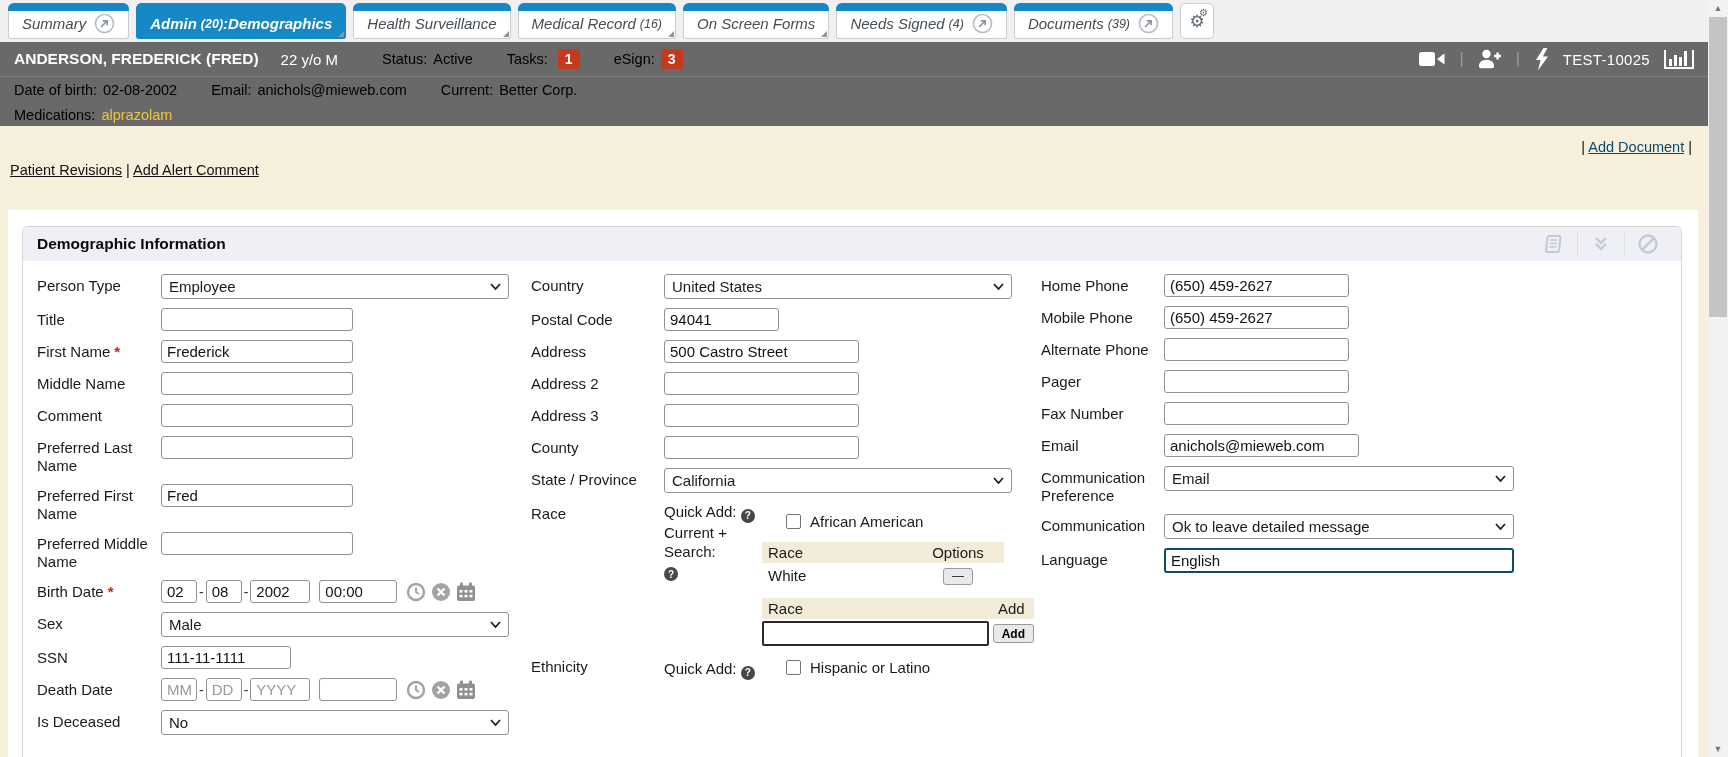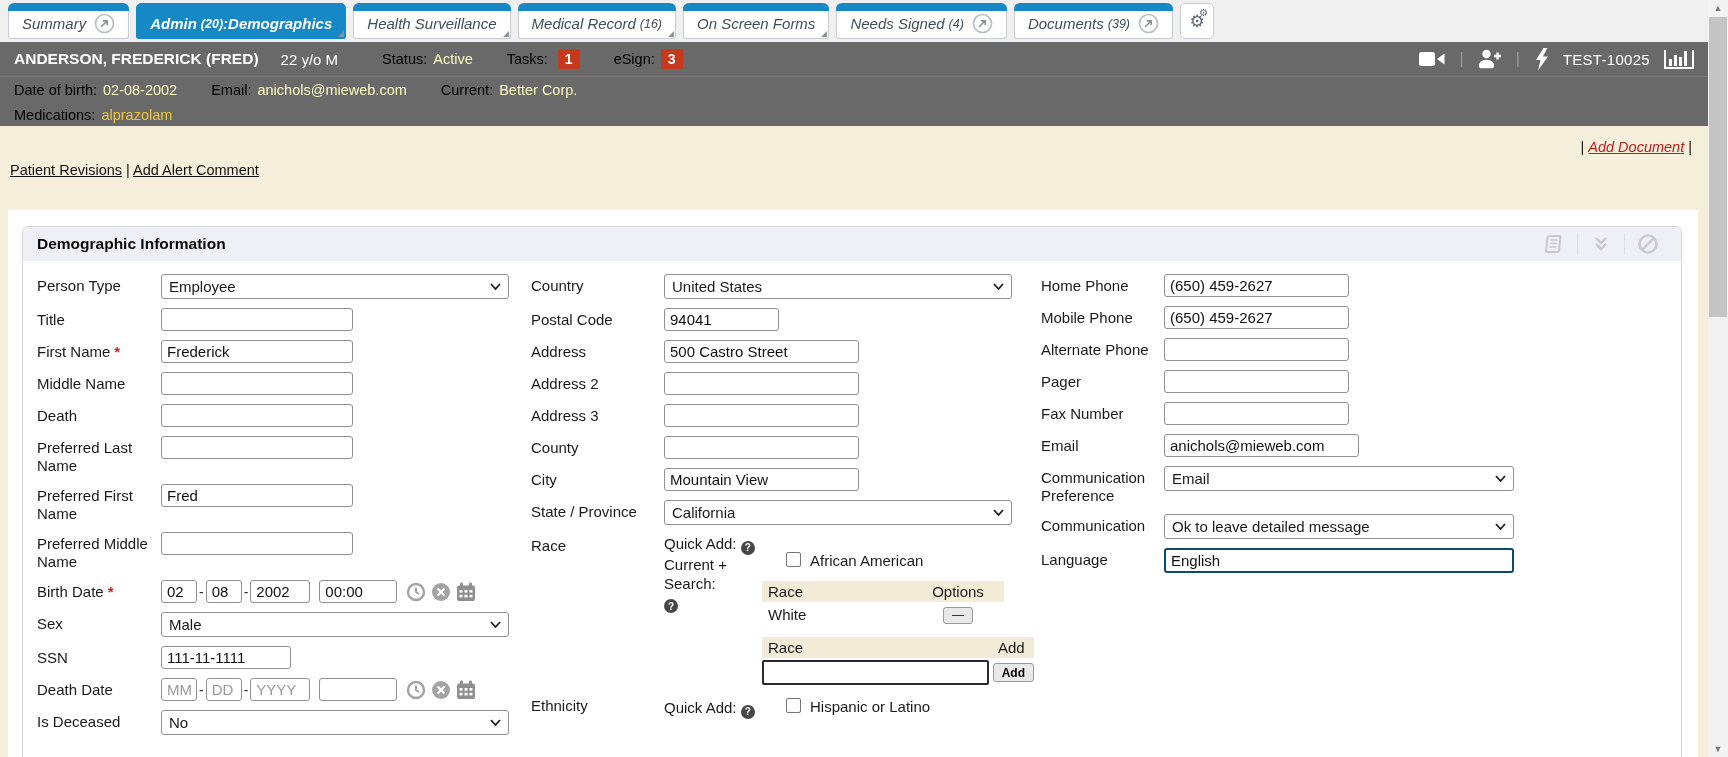--- a/index.html
+++ b/index.html
@@ -27,34 +27,34 @@
   .gearbtn .g2 { position:absolute; top:4px; right:5px; font-size:10px; color:#5b6770; line-height:1; }
 
   
   .darkbar { position:absolute; top:42px; left:0; width:1708px; height:84px; background:#696969; color:#fff; }
   .dbrow1 { display:flex; align-items:center; height:34px; padding:0 14px; }
   .dbrow2 { display:flex; align-items:center; height:27px; padding:0 14px; border-top:1px solid #7c7c7c; }
   .dbrow3 { display:flex; align-items:center; height:23px; padding:0 14px; }
   .pname { font-weight:bold; font-size:15.5px; margin-right:22px; }
   .page  { font-size:15px; margin-right:44px; }
   .dlbl  { color:#000000; font-size:14.5px; margin-right:6px; }
-  .dval  { color:#fef9c3; font-size:14.5px; margin-right:34px; }
+  .dval  { color:#000000; font-size:14.5px; margin-right:34px; }
   .badge { background:#c5391f; color:#fff; font-weight:bold; font-size:14px; padding:2px 7px;
     border-radius:2px; margin-right:34px; cursor:pointer; }
   .dbright { margin-left:auto; display:flex; align-items:center; gap:14px; }
   .vsep { color:#9b9b9b; font-size:16px; }
   .hicon { display:inline-flex; cursor:pointer; }
   .pid { font-size:15px; letter-spacing:.3px; }
   .chartbox { border-left:2px solid #fff; border-right:2px solid #fff; border-bottom:2px solid #fff;
     padding:0 2px 1px 2px; cursor:pointer; display:inline-flex; }
   .medval { color:#efc43e !important; cursor:pointer; }
 
   
   .adddoc { position:absolute; top:139px; right:36px; font-size:14.5px; color:#111; }
-  .adddoc a { color:#b91c1c; text-decoration:underline; cursor:pointer;font-style:italic; }
+  .adddoc a { color:#0c4a6e; text-decoration:underline; cursor:pointer; }
   .sublinks { position:absolute; top:162px; left:10px; font-size:14.5px; color:#111; }
   .sublinks a { color:#111; text-decoration:underline; cursor:pointer; }
 
   
   .content { position:absolute; top:210px; left:8px; right:30px; bottom:0; background:#fff; }
   .panel { position:absolute; top:16px; left:14px; right:16px; bottom:-20px; background:#fff;
     border:1px solid #d6d6d6; border-radius:6px 6px 0 0; }
   .phead { height:34px; background:#eef0f5; border-radius:6px 6px 0 0; display:flex; align-items:center;
     padding:0 10px 0 14px; }
   .ptitle { font-weight:bold; font-size:15.5px; color:#0a0a0a; }
@@ -89,21 +89,21 @@
   .dicons { display:flex; align-items:center; gap:5px; margin-left:9px; }
   .dicons .hicon { display:inline-flex; }
 
   
   .race-wrap { display:flex; }
   .qa { width:92px; font-size:15px; line-height:19px; color:#1a1a1a; }
   .helpc { display:inline-flex; align-items:center; justify-content:center; width:14px; height:14px;
     border-radius:50%; background:#474747; color:#fff; font-size:10px; font-weight:bold;
     vertical-align:-2px; cursor:pointer; }
   .rb { margin-left:6px; }
-  .cbrow { display:flex; gap:9px; font-size:15px; margin:18px 0 12px 0;padding-left:24px; }
+  .cbrow { display:flex; align-items:center; gap:9px; font-size:15px; margin:11px 0 12px 0;padding-left:24px; }
   .cbx { width:15px; height:15px; border:1.5px solid #757575; border-radius:2px; background:#fff; cursor:pointer; flex:none; }
   .rtbl { width:242px; font-size:15px; }
   .rtbl .hd { display:flex; background:#f2ebd7; }
   .rtbl .hd div { padding:2px 6px; }
   .rtbl .bd { display:flex; align-items:center; padding:3px 0; }
   .hc1 { width:150px; } .hc2 { width:92px; text-align:center; }
   .minusbtn { display:inline-block; width:30px; height:17px; line-height:14px; text-align:center;
     background:#e9e9e9; border:1px solid #9a9a9a; border-radius:3px; font-size:12px; cursor:pointer; }
   .rtbl2 { width:272px; font-size:15px; margin-top:10px; }
   .rtbl2 .hd { display:flex; background:#f2ebd7; }
@@ -303,21 +303,21 @@
               <input class="ti w192" value="Frederick" style="">
             </div>
           </div>
           <div class="row">
             <div class="lbl">Middle Name</div>
             <div class="fld">
               <input class="ti w192" value="" style="">
             </div>
           </div>
           <div class="row">
-            <div class="lbl">Death</div>
+            <div class="lbl">Comment</div>
             <div class="fld">
               <input class="ti w192" value="" style="">
             </div>
           </div>
           <div class="row">
             <div class="lbl">Preferred Last Name</div>
             <div class="fld">
               <input class="ti w192" value="" style="">
             </div>
           </div>
@@ -480,26 +480,20 @@
               <input class="ti w195" value="" style="">
             </div>
           </div>
           <div class="row">
             <div class="lbl">County</div>
             <div class="fld">
               <input class="ti w195" value="" style="">
             </div>
           </div>
           <div class="row">
-            <div class="lbl">City</div>
-            <div class="fld">
-              <input class="ti w195" value="Mountain View" style="">
-            </div>
-          </div>
-          <div class="row">
             <div class="lbl">State / Province</div>
             <div class="fld">
               <div class="sel w348">
                 <span class="selval">California</span>
                 <svg width="11" height="7" viewBox="0 0 11 7">
                   <polyline points="1,1 5.5,6 10,1" fill="none" stroke="#222" stroke-width="1.8"></polyline>
                 </svg>
               </div>
             </div>
           </div>

